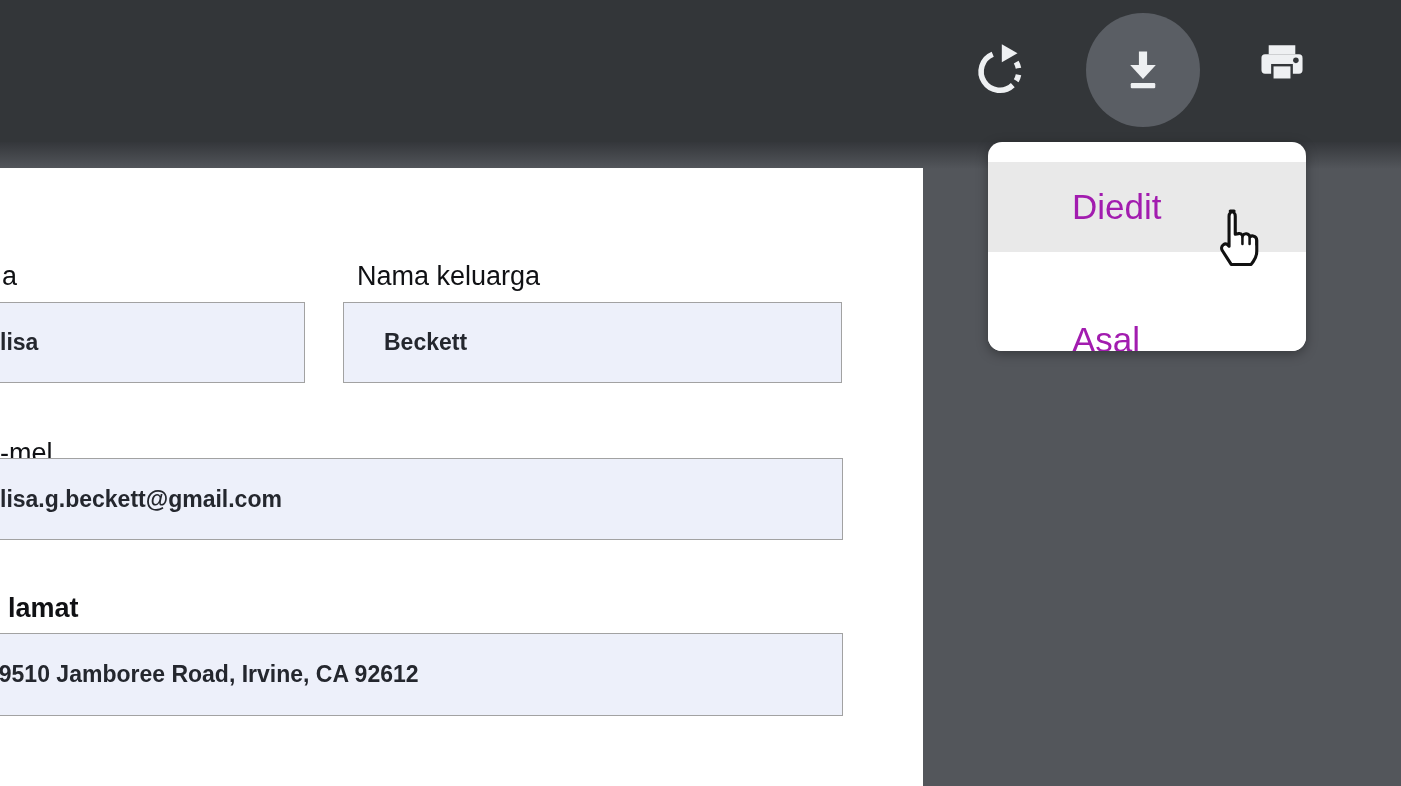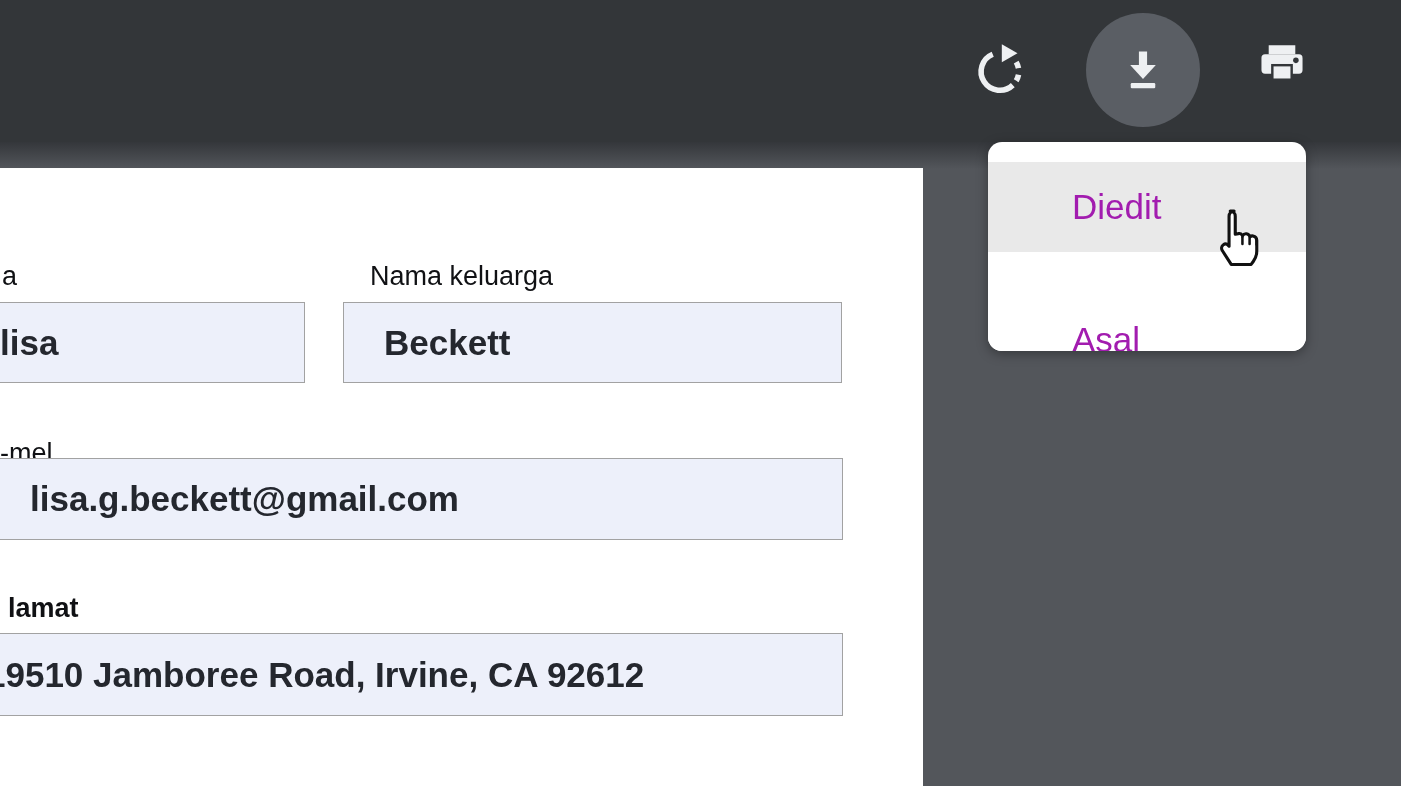--- a/index.html
+++ b/index.html
@@ -42,35 +42,35 @@
   .field-label {
     position:absolute; z-index:3;
     font-size:27px; color:#101114; line-height:30px; white-space:nowrap;
   }
   .field-input {
     position:absolute; z-index:3;
     background:#edf0fa; border:1px solid #a2a2a2;
   }
   .field-value {
     position:absolute; z-index:4; display:flex; align-items:center;
-    font-size:35px; font-weight:bold; color:#24272e; white-space:nowrap;
+    font-size:23px; font-weight:bold; color:#24272e; white-space:nowrap;
     pointer-events:none;
   }
 
   .lbl-first   { left:2px;   top:261px; }
   .inp-first   { left:-160px; top:302px; width:465px;  height:81px; }
   .val-first   { left:0px;   top:302px; height:81px; }
 
-  .lbl-last    { left:370px; top:261px; }
+  .lbl-last    { left:357px; top:261px; }
   .inp-last    { left:343px; top:302px; width:499px;  height:81px; }
   .val-last    { left:376px; top:302px; height:81px;margin-left:8px; }
 
   .lbl-email   { left:0px;   top:418px;margin-top:20px; }
   .inp-email   { left:-160px; top:458px; width:1003px; height:82px; }
-  .val-email   { left:0px;   top:458px; height:82px;margin-left:30px; }
+  .val-email   { left:0px;   top:458px; height:82px; }
 
   .lbl-address { left:8px;   top:593px;font-weight:bold; }
   .inp-address { left:-160px; top:633px; width:1003px; height:83px; }
   .val-address { left:-14px; top:633px; height:83px; }
 
   
   .menu {
     position:absolute; left:988px; top:142px; width:318px; height:209px;
     background:#ffffff; border-radius:14px;
     box-shadow:0 3px 12px rgba(0,0,0,0.35);

